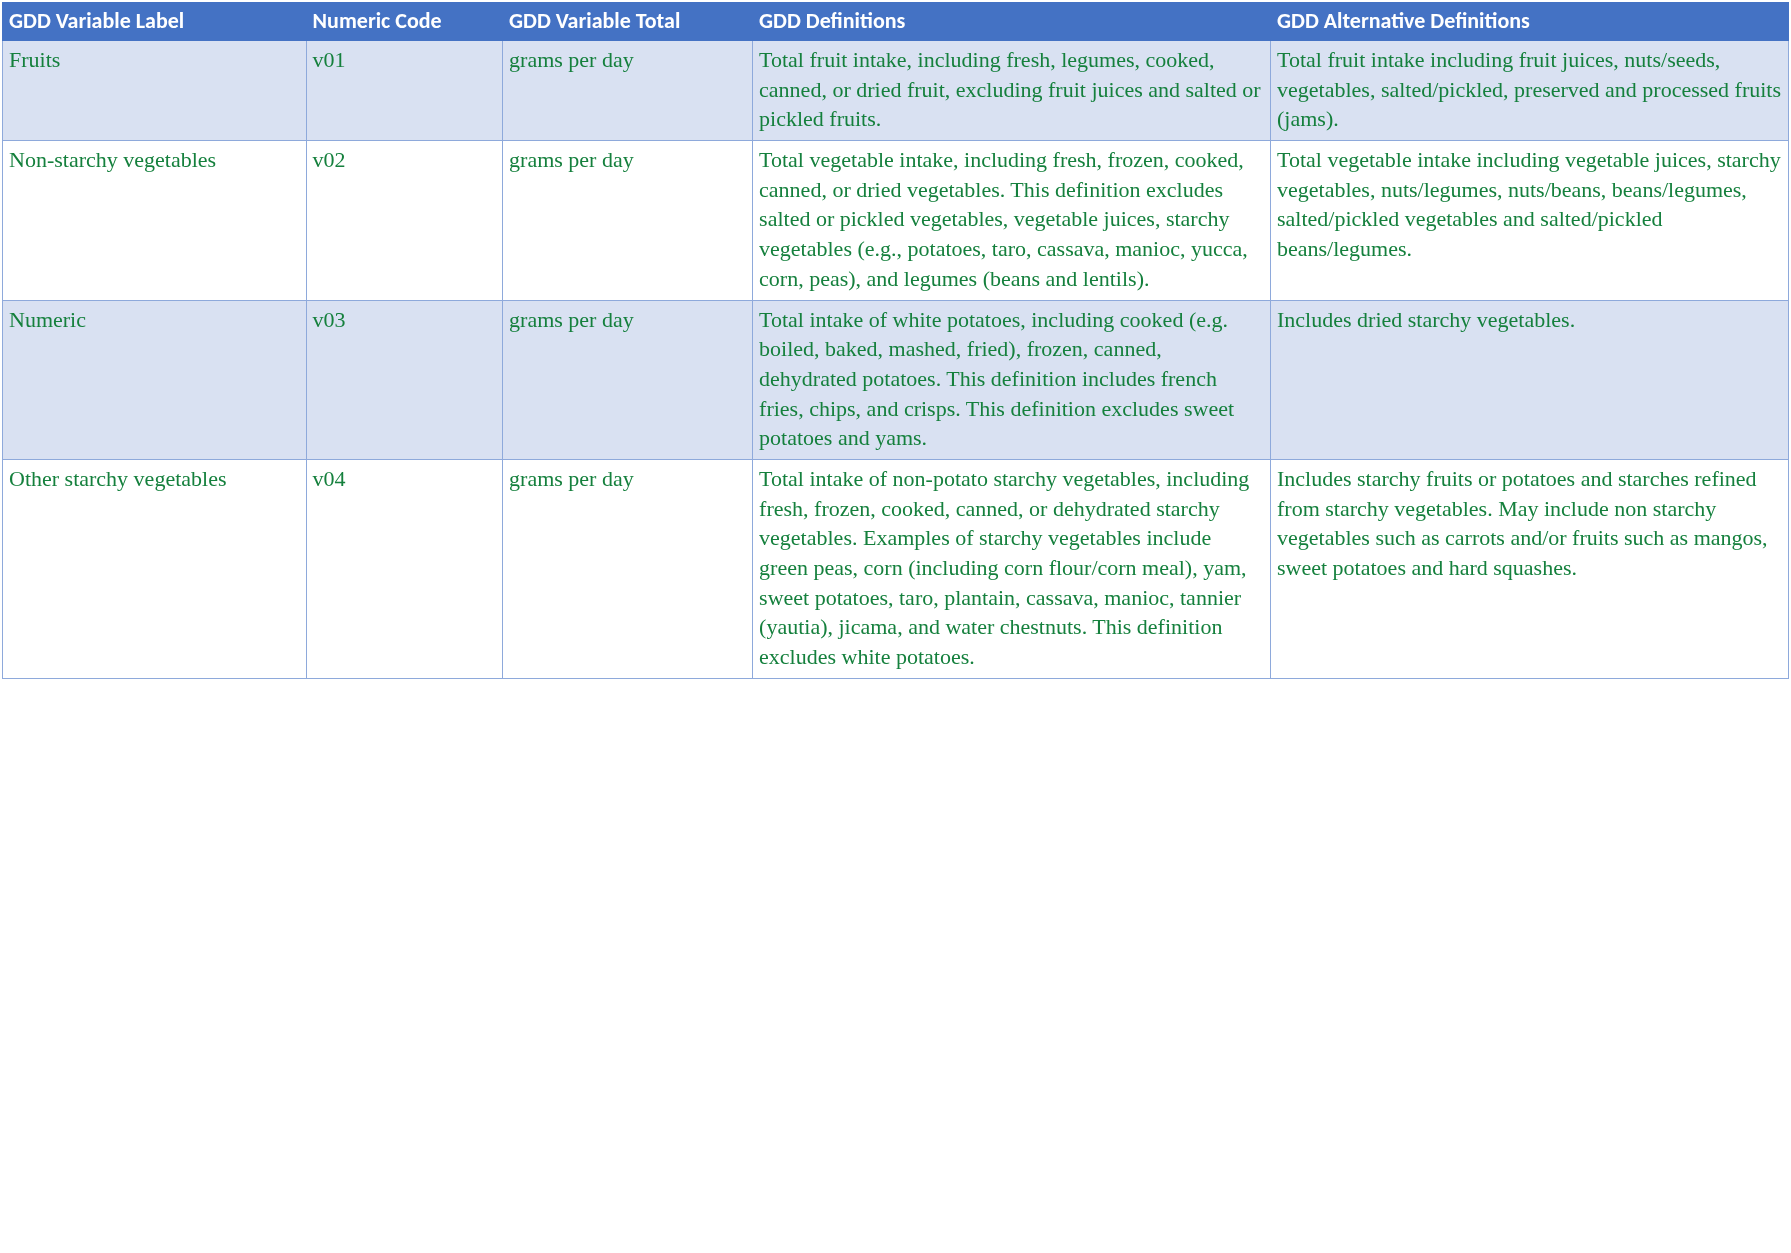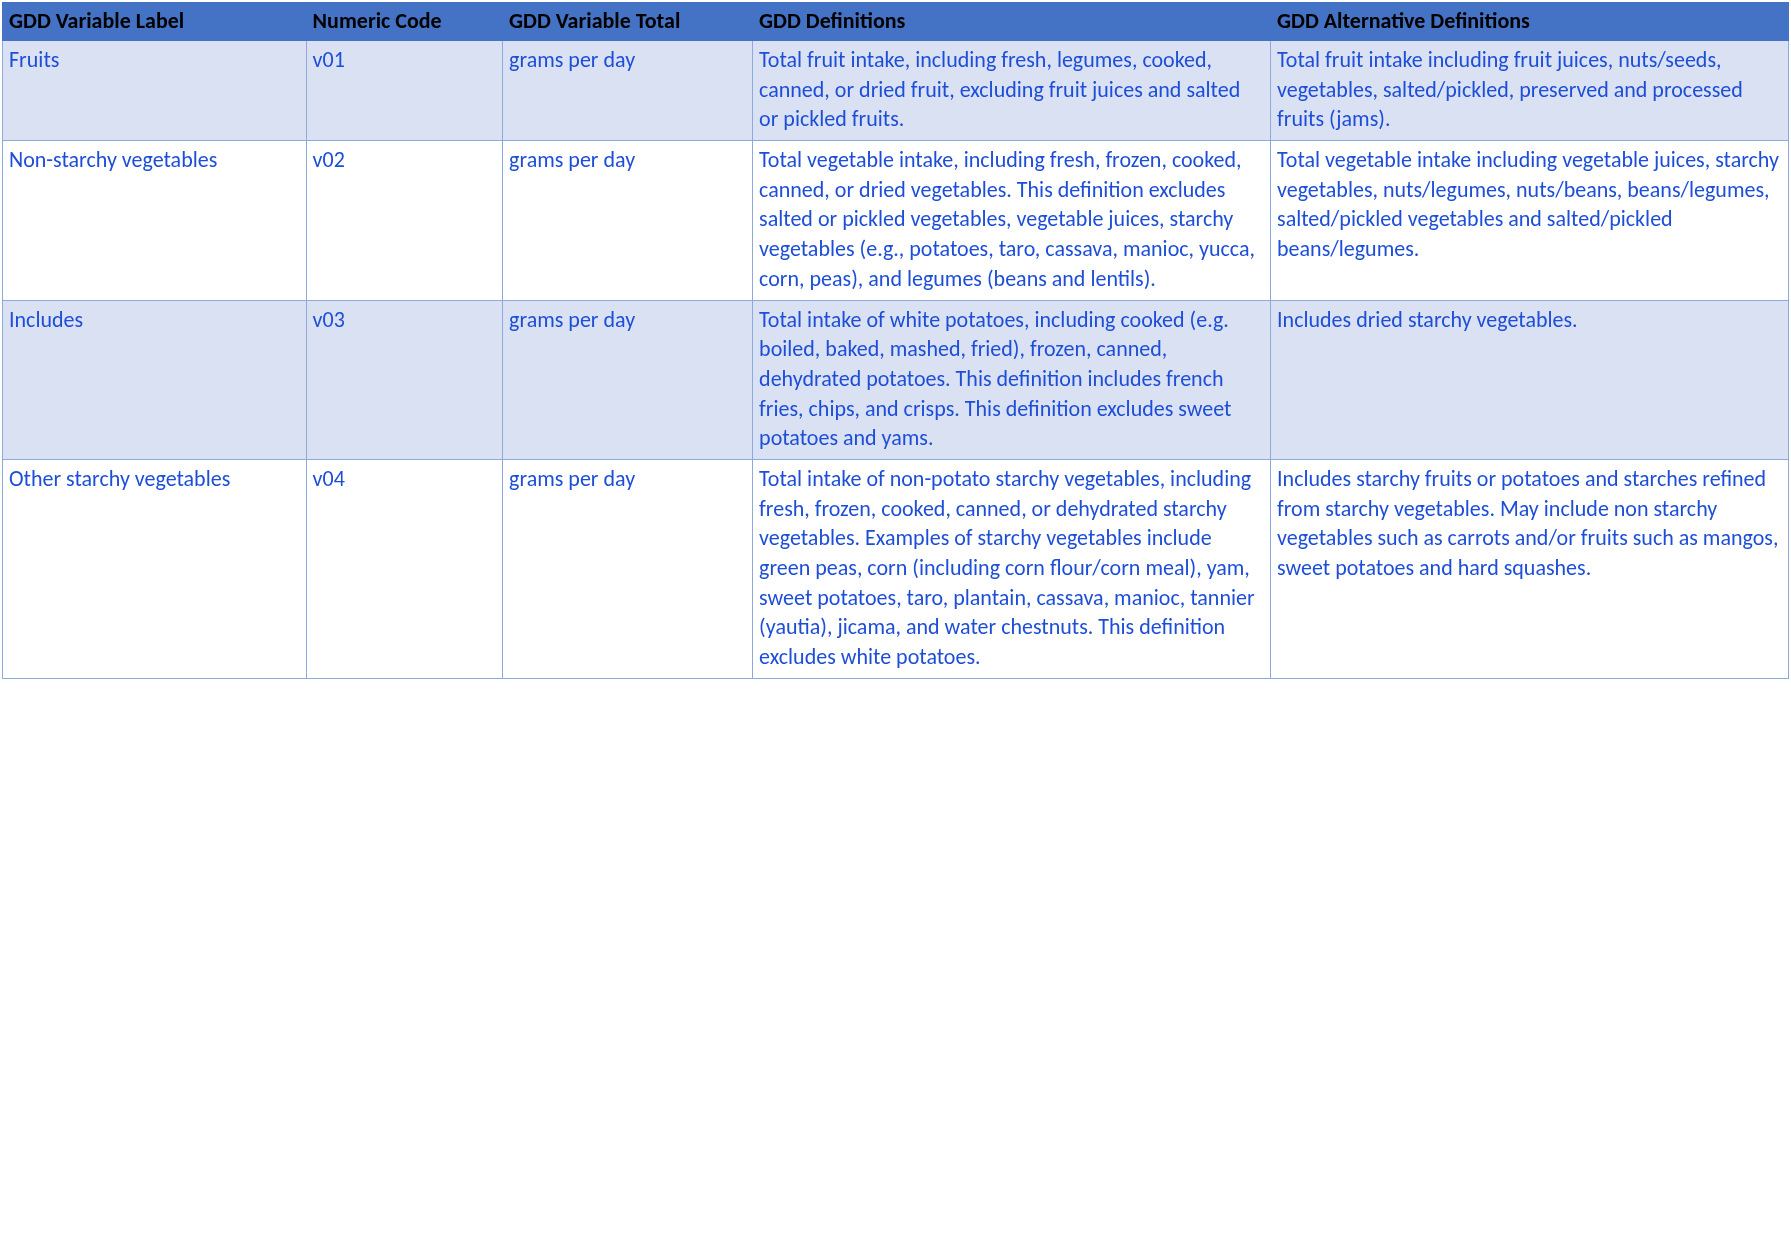--- a/index.html
+++ b/index.html
@@ -8,37 +8,38 @@
     background: #ffffff;
     padding: 2px;
   }
   table {
     width: 100%;
     border-collapse: collapse;
     table-layout: fixed;
   }
   th {
     background-color: #4472C4;
-    color: #000000;
+    color: #ffffff;
     font-weight: bold;
     text-align: left;
     padding: 4px 6px 6px 6px;
     font-size: 22px;
     border: 1px solid #4472C4;
     vertical-align: top;
   }
   td {
     padding: 4px 6px 6px 6px;
     font-size: 22px;
-    color: #1d4ed8;
+    color: #15803d;
     vertical-align: top;
     border-left: 1px solid #8EA9DB;
     border-right: 1px solid #8EA9DB;
     border-bottom: 1px solid #8EA9DB;
     line-height: 1.35;
+    font-family: Liberation Serif, serif;
   }
   tr.row-even td {
     background-color: #D9E1F2;
   }
   tr.row-odd td {
     background-color: #ffffff;
   }
   .col-label  { width: 17%; }
   .col-code   { width: 11%; }
   .col-unit   { width: 14%; }
@@ -74,21 +75,21 @@
       <td>Total fruit intake including fruit juices, nuts/seeds, vegetables, salted/pickled, preserved and processed fruits (jams).</td>
     </tr>
     <tr class="row-odd">
       <td>Non-starchy vegetables</td>
       <td>v02</td>
       <td>grams per day</td>
       <td>Total vegetable intake, including fresh, frozen, cooked, canned, or dried vegetables. This definition excludes salted or pickled vegetables, vegetable juices, starchy vegetables (e.g., potatoes, taro, cassava, manioc, yucca, corn, peas), and legumes (beans and lentils).</td>
       <td>Total vegetable intake including vegetable juices, starchy vegetables, nuts/legumes, nuts/beans, beans/legumes, salted/pickled vegetables and salted/pickled beans/legumes.</td>
     </tr>
     <tr class="row-even">
-      <td>Includes</td>
+      <td>Numeric</td>
       <td>v03</td>
       <td>grams per day</td>
       <td>Total intake of white potatoes, including cooked (e.g. boiled, baked, mashed, fried), frozen, canned, dehydrated potatoes. This definition includes french fries, chips, and crisps. This definition excludes sweet potatoes and yams.</td>
       <td>Includes dried starchy vegetables.</td>
     </tr>
     <tr class="row-odd">
       <td>Other starchy vegetables</td>
       <td>v04</td>
       <td>grams per day</td>
       <td>Total intake of non-potato starchy vegetables, including fresh, frozen, cooked, canned, or dehydrated starchy vegetables. Examples of starchy vegetables include green peas, corn (including corn flour/corn meal), yam, sweet potatoes, taro, plantain, cassava, manioc, tannier (yautia), jicama, and water chestnuts. This definition excludes white potatoes.</td>

